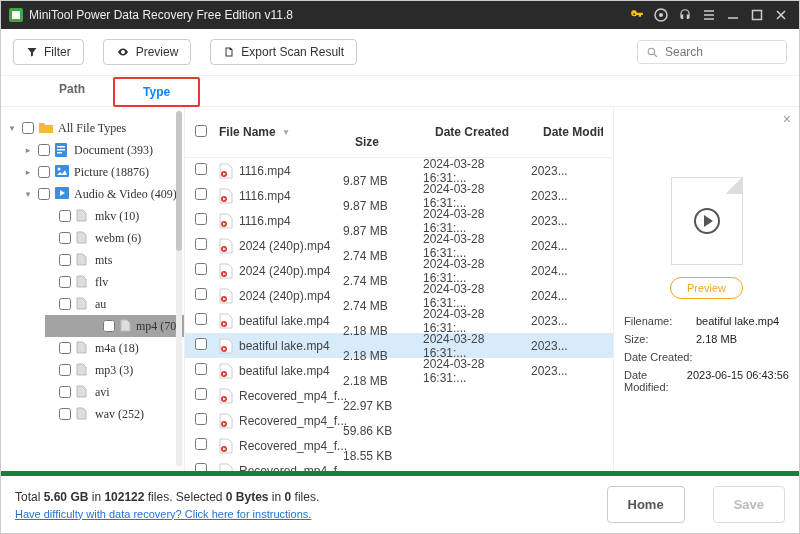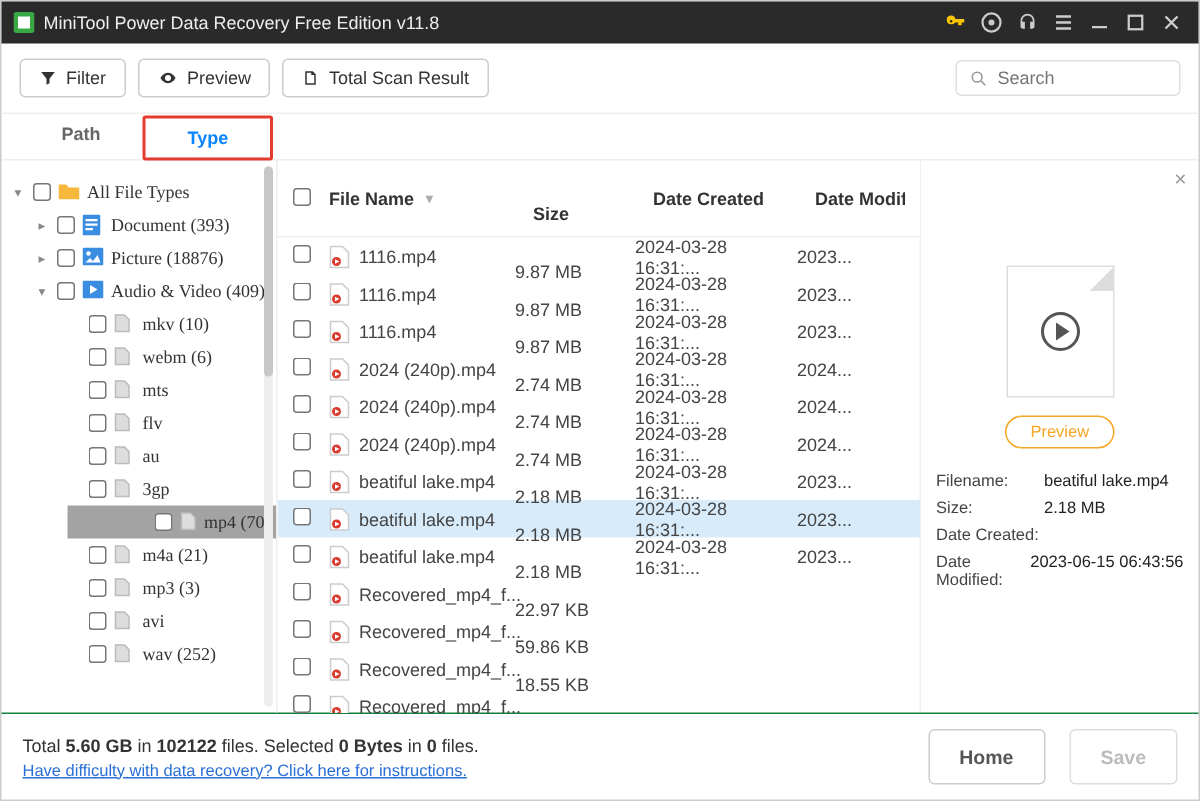--- a/index.html
+++ b/index.html
@@ -3,26 +3,26 @@
 <meta charset="utf-8">
 <style>
   * { box-sizing: border-box; margin: 0; padding: 0; }
   body { font-family: "Segoe UI", Arial, sans-serif; font-size: 12px; color: #333; background: #f0f0f0; width: 800px; height: 534px; overflow: hidden; }
   .window { width: 800px; height: 534px; background: #fff; display: flex; flex-direction: column; border: 1px solid #ccc; }
   .titlebar { height: 28px; background: #2a2a2a; color: #eee; display: flex; align-items: center; padding: 0 8px; font-size: 12px; }
   .titlebar-icon { width: 14px; height: 14px; margin-right: 6px; display:inline-block;}
   .titlebar-spacer { flex: 1; }
   .titlebar-btn { width: 20px; height: 20px; display: inline-flex; align-items: center; justify-content: center; margin-left: 4px; color: #ccc; cursor: pointer; font-size: 13px; }
   .titlebar-btn.key { color: #f8c300; }
-  .toolbar { display: flex; align-items: center; padding: 10px 12px; gap: 8px; border-bottom: 1px solid #eee; }
+  .toolbar { display: flex; align-items: center; padding: 10px 12px; gap: 19px; border-bottom: 1px solid #eee; }
   .btn { display: inline-flex; align-items: center; gap: 6px; border: 1px solid #ccc; border-radius: 4px; padding: 5px 12px; font-size: 12px; cursor: pointer; background: #fff; }
   .btn .icn { display:inline-block; }
   .search-wrap { margin-left: auto; display: flex; align-items: center; gap: 6px; border: 1px solid #ddd; border-radius: 4px; padding: 4px 8px; color: #999; min-width: 150px;}
   .search-wrap input { border: none; outline: none; font-size: 12px; width: 110px; color: #666; }
-  .tabs { display: flex; border-bottom: 1px solid #eee; padding-left: 12px; }
+  .tabs { display: flex; border-bottom: 1px solid #eee; padding-left: 30px; }
   .tab { padding: 6px 28px; font-weight: 600; color: #666; cursor: pointer; }
   .tab.active { color: #0a84ff; border: 2px solid #e43b2f; position: relative; top: 1px; background: #fff; border-radius: 2px;}
   .body { flex: 1; display: flex; min-height: 0; }
   .sidebar { width: 195px; border-right: 1px solid #eee; overflow-y: auto; padding: 10px 0; position: relative;}
   .sidebar-scroll-track { position:absolute; right:2px; top:4px; bottom:4px; width:6px; background:#eee; border-radius:3px;}
   .sidebar-scroll-thumb { position:absolute; right:2px; top:4px; width:6px; height:140px; background:#c7c7c7; border-radius:3px;}
   .tree-row { display: flex; align-items: center; gap: 5px; padding: 3px 6px; height:22px; }
   .tree-row.indent-0 { padding-left: 6px; }
   .tree-row.indent-1 { padding-left: 22px; }
   .tree-row.indent-3 { padding-left: 58px; }
@@ -45,21 +45,21 @@
   .preview-pane { width: 185px; padding: 10px 10px; font-size: 11px; color: #333; position:relative;}
   .preview-close { position:absolute; top:4px; right:8px; color:#999; font-size:14px; cursor:pointer;}
   .thumb { width: 72px; height: 88px; margin: 60px auto 12px auto; border: 1px solid #ddd; display: flex; align-items: center; justify-content: center; position:relative; background:#fff;}
   .thumb::before { content:""; position:absolute; top:0;right:0; width:16px;height:16px; background:linear-gradient(135deg,#fff 50%,#ddd 50%);}
   .play { width: 26px; height: 26px; border-radius: 50%; border: 2px solid #555; display:flex; align-items:center; justify-content:center;}
   .play::after { content:""; border-left:9px solid #555; border-top:6px solid transparent; border-bottom:6px solid transparent; margin-left:3px;}
   .preview-btn { display:block; margin: 6px auto 16px auto; border:1px solid #f5a623; color:#f5a623; border-radius:12px; padding:4px 16px; background:#fff; cursor:pointer; font-size:11px;}
   .meta-row { display:flex; margin-bottom:6px; font-size:11px;}
   .meta-label { width:72px; color:#444;}
   .meta-val { flex:1; color:#222; white-space:nowrap;}
-  .statusbar { border-top: 1px solid #15803d; padding: 10px 14px; display: flex; align-items: center; gap: 16px; }
+  .statusbar { border-top: 5px solid #15803d; padding: 10px 14px; display: flex; align-items: center; gap: 28px; }
   .status-text { font-size: 12px; }
   .status-left { display:flex; flex-direction:column; gap:4px; flex:1;}
   .status-link { color:#2a6fd6; text-decoration: underline; cursor:pointer; font-size:11px;}
   .big-btn { border:1px solid #ccc; border-radius:4px; padding:10px 20px; font-size:13px; font-weight:600; cursor:pointer; background:#fff; color:#555;}
   .big-btn.disabled { color:#bbb; border-color:#ddd;}
   .sort-arrow { color:#aaa; font-size:9px; margin-left:4px;}
   svg { display:block; }
 </style>
 </head>
 <body>
@@ -129,21 +129,21 @@
           </svg>
         </span>
       <span>Preview</span>
     </div>
     <div class="btn">
       <span class="icn">
           <svg width="12" height="12" viewBox="0 0 24 24">
             <path fill="#333" d="M5 3h10l4 4v14H5V3zm2 2v14h10V8h-4V5H7z"></path>
           </svg>
         </span>
-      <span>Total Scan Result</span>
+      <span>Export Scan Result</span>
     </div>
     <div class="search-wrap">
       <span>
           <svg width="13" height="13" viewBox="0 0 24 24">
             <circle cx="10" cy="10" r="6" fill="none" stroke="#999" stroke-width="2"></circle>
             <path stroke="#999" stroke-width="2" d="M15 15l5 5"></path>
           </svg>
         </span>
       <input placeholder="Search" style="">
     </div>
@@ -241,46 +241,37 @@
         </div>
       <div class="tree-row indent-3">
           <input type="checkbox" class="chk" style="">
           <span class="folder-icn">
             <svg width="11" height="13">
               <path fill="#ddd" stroke="#bbb" d="M1 1h6l3 3v8H1z"></path>
             </svg>
           </span>
           <span class="tree-label">au</span>
         </div>
-      <div class="tree-row indent-3">
-          <input type="checkbox" class="chk" style="">
-          <span class="folder-icn">
-            <svg width="11" height="13">
-              <path fill="#ddd" stroke="#bbb" d="M1 1h6l3 3v8H1z"></path>
-            </svg>
-          </span>
-          <span class="tree-label">3gp</span>
-        </div>
       <div class="tree-row indent-3 selected">
           <input type="checkbox" class="chk" style="">
           <span class="folder-icn">
             <svg width="11" height="13">
               <path fill="#ddd" stroke="#bbb" d="M1 1h6l3 3v8H1z"></path>
             </svg>
           </span>
           <span class="tree-label">mp4 (70)</span>
         </div>
       <div class="tree-row indent-3">
           <input type="checkbox" class="chk" style="">
           <span class="folder-icn">
             <svg width="11" height="13">
               <path fill="#ddd" stroke="#bbb" d="M1 1h6l3 3v8H1z"></path>
             </svg>
           </span>
-          <span class="tree-label">m4a (21)</span>
+          <span class="tree-label">m4a (18)</span>
         </div>
       <div class="tree-row indent-3">
           <input type="checkbox" class="chk" style="">
           <span class="folder-icn">
             <svg width="11" height="13">
               <path fill="#ddd" stroke="#bbb" d="M1 1h6l3 3v8H1z"></path>
             </svg>
           </span>
           <span class="tree-label">mp3 (3)</span>
         </div>

